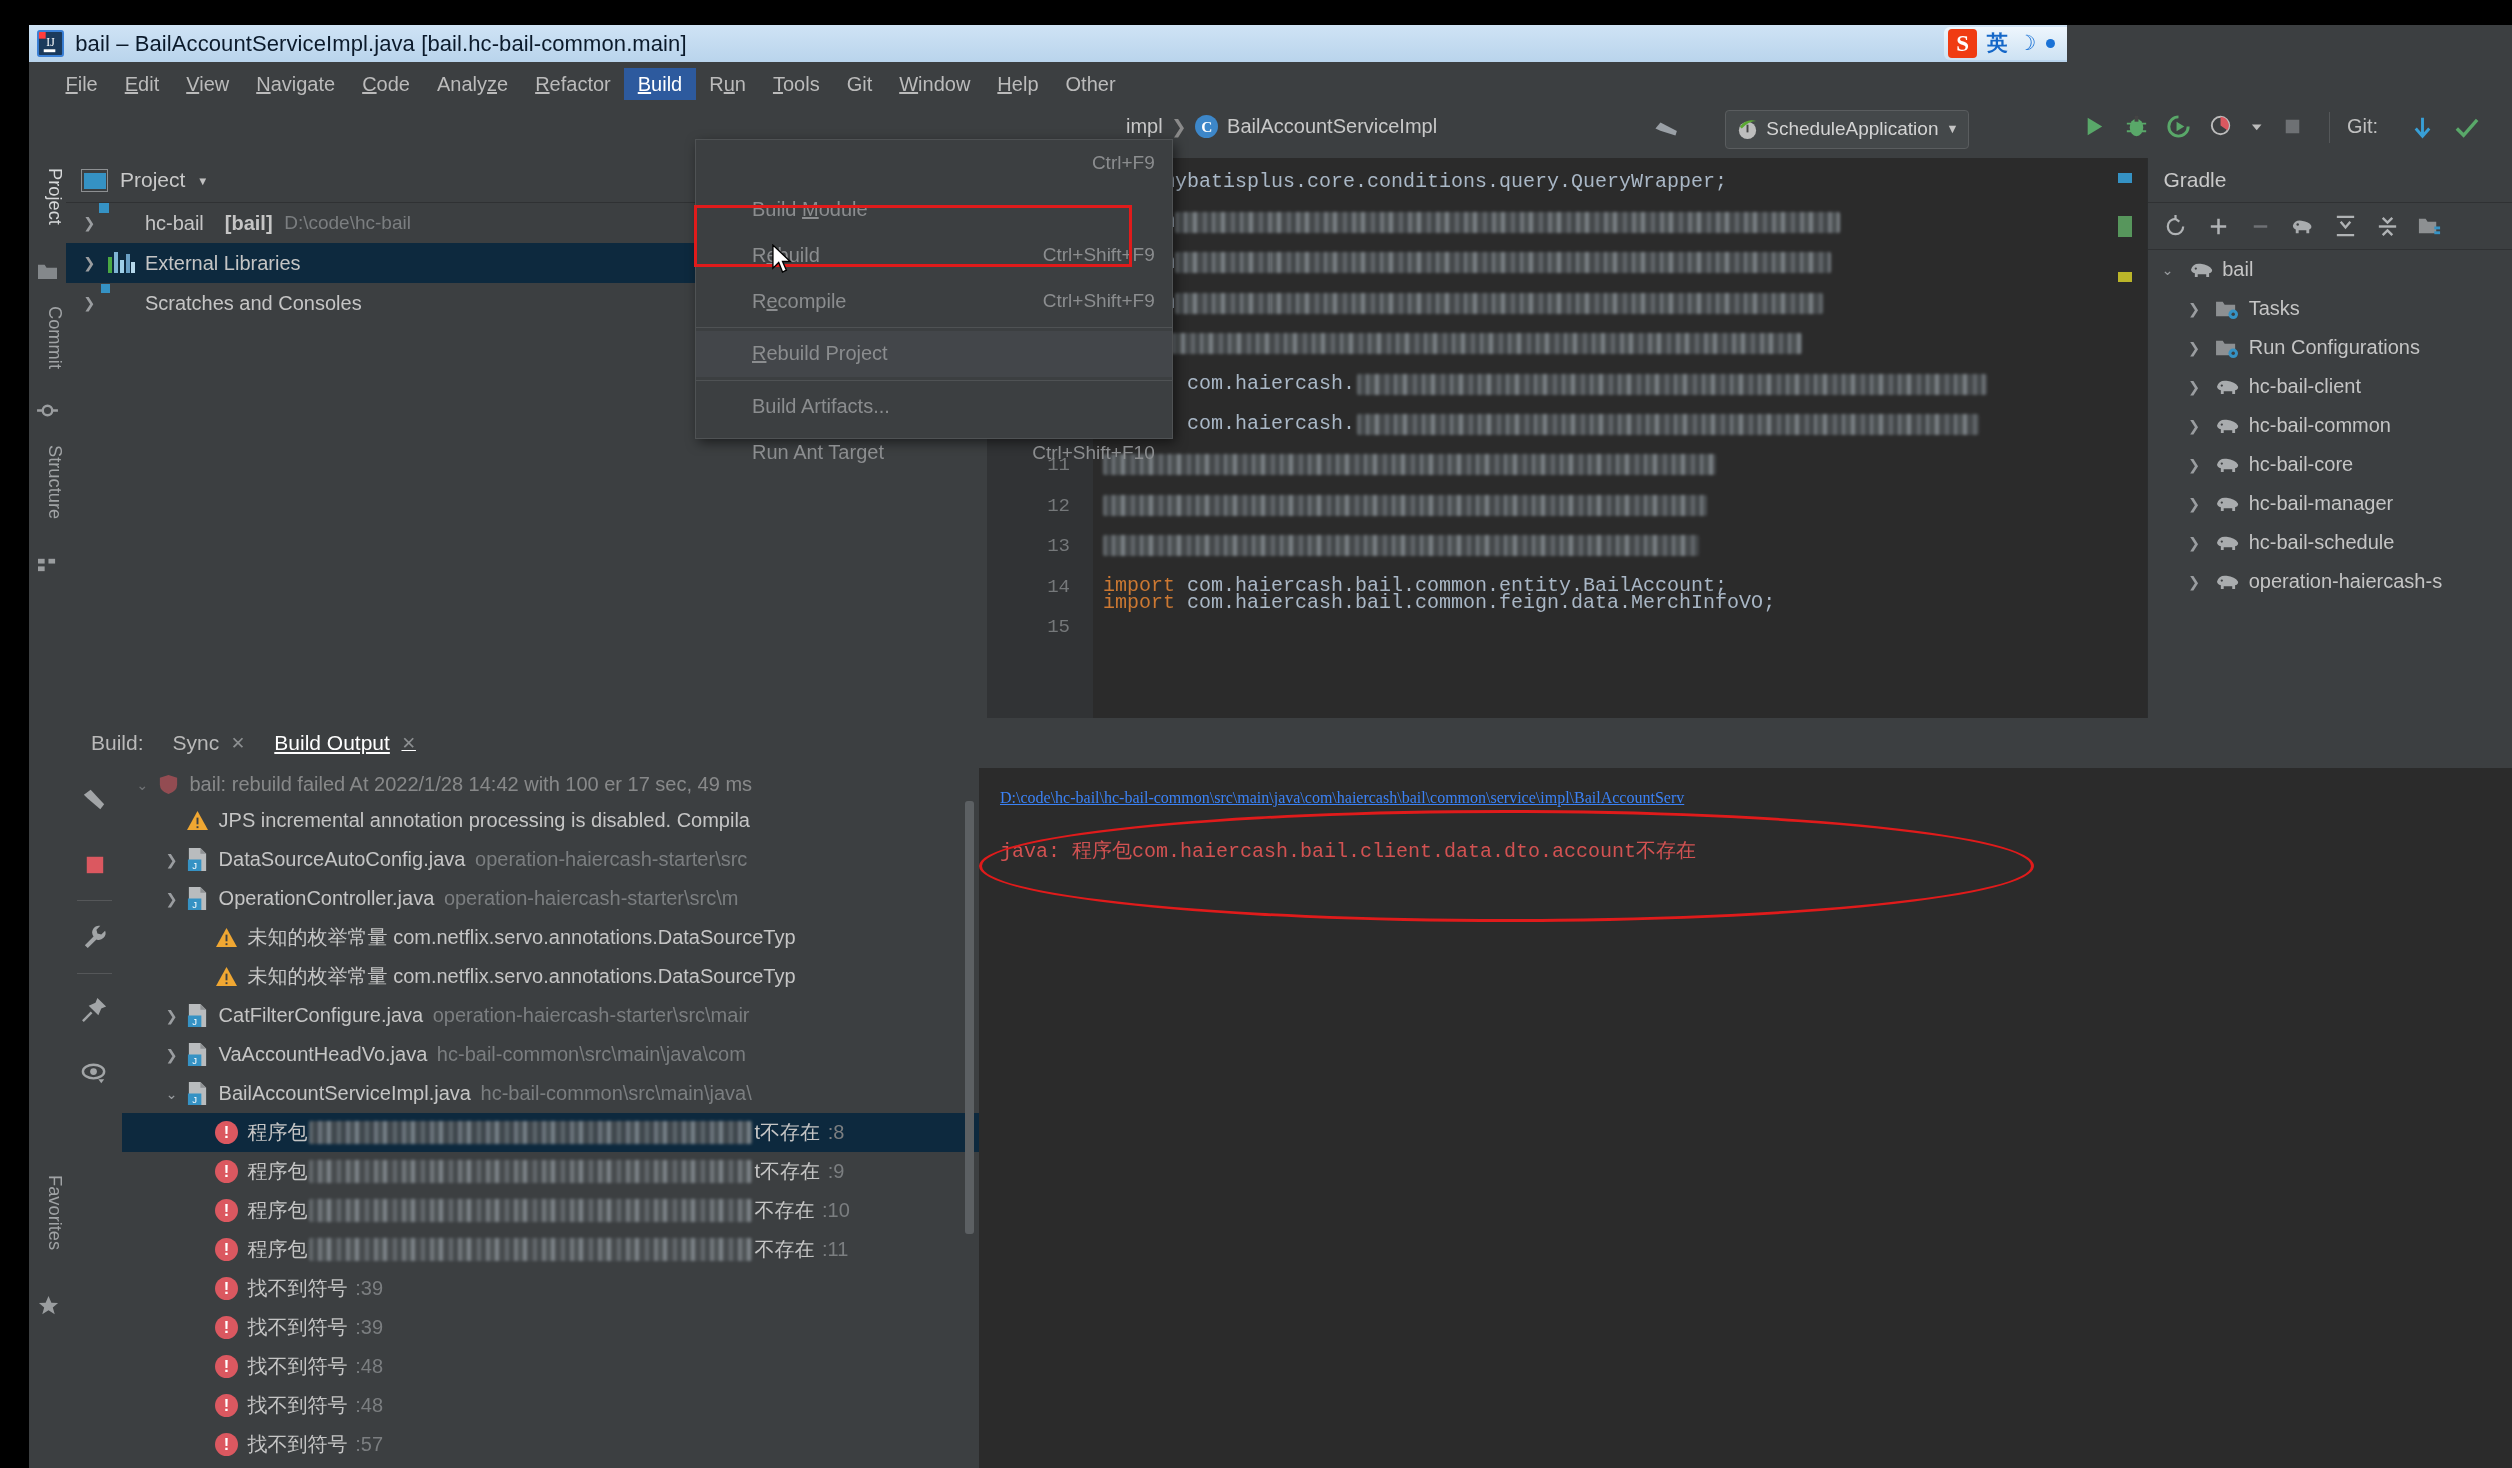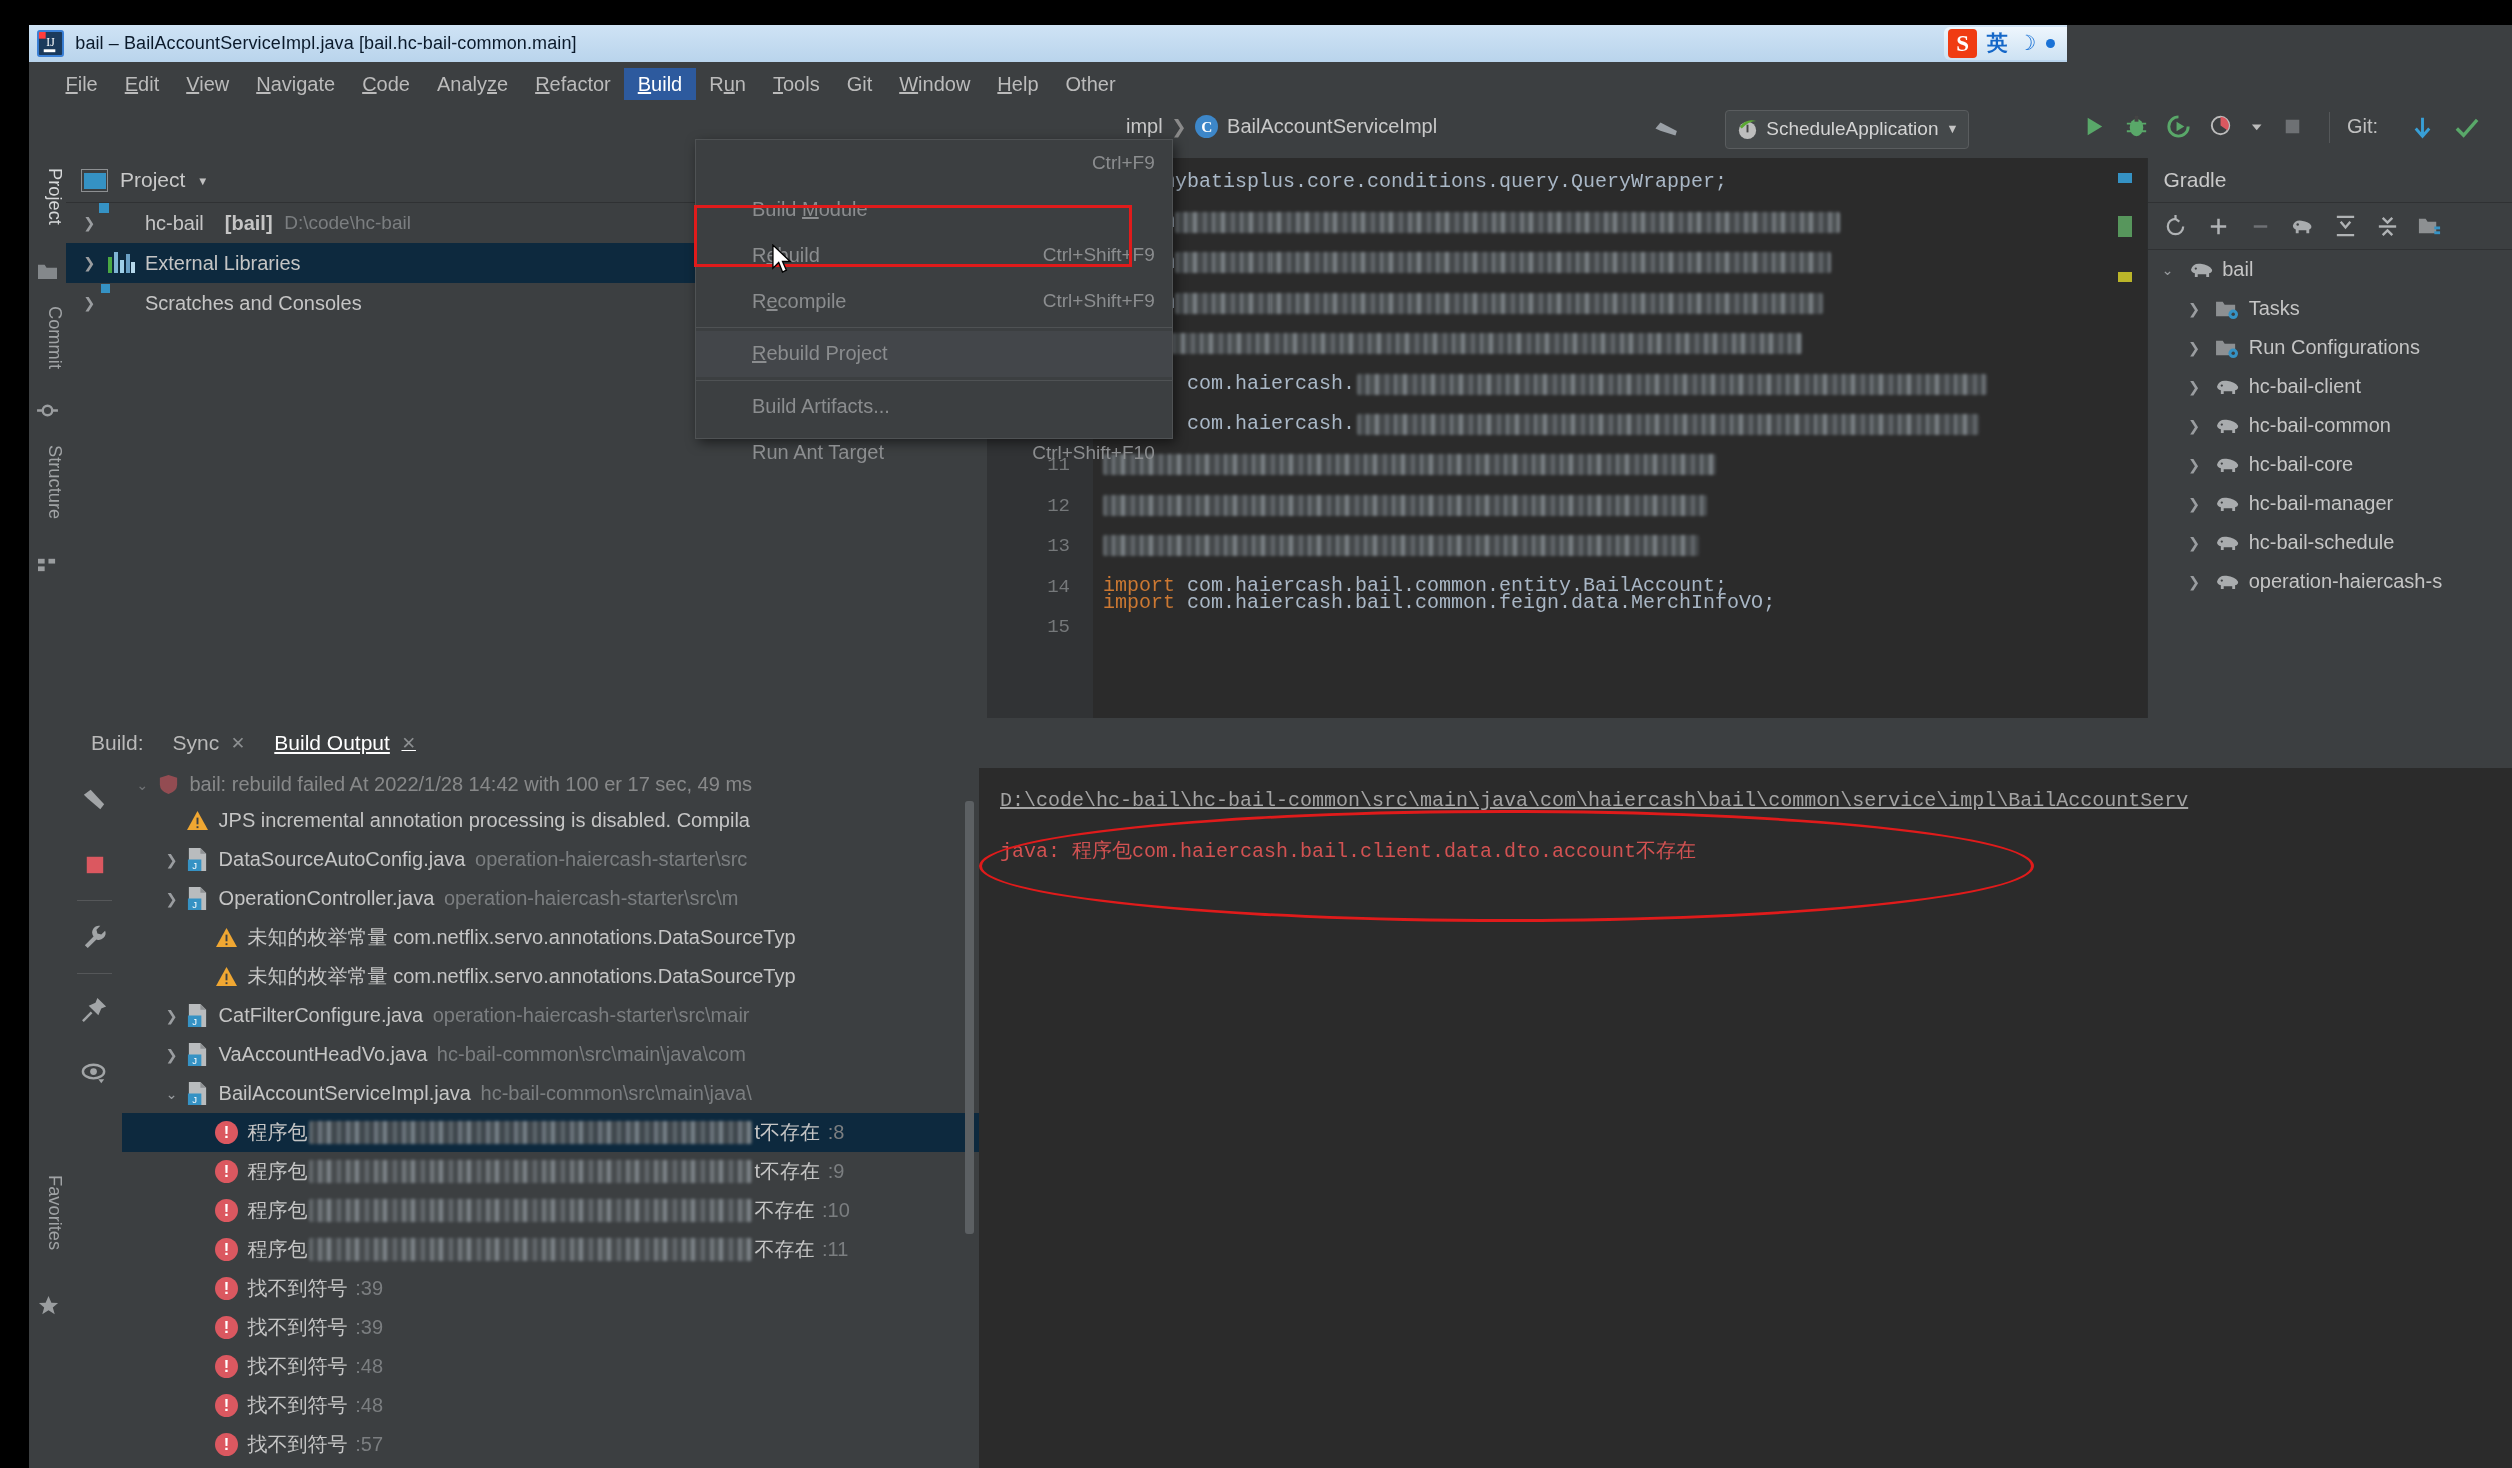--- a/index.html
+++ b/index.html
@@ -20,21 +20,21 @@
   .titlebar {
     position: absolute; left: 0; top: 0; width: 2038px; height: 37px;
     background: linear-gradient(to bottom, #cfe3f5, #b9d4ec);
     display: flex; align-items: center;
   }
   .titlebar .tb-icon {
     width: 27px; height: 27px; margin-left: 7.7px; margin-right: 11.6px;
     position: relative; flex: none;
   }
   .titlebar .tb-title {
-    font-size: 18px; color: #0b1a2b; letter-spacing: 0.1px; white-space: nowrap;
+    font-size: 22px; color: #0b1a2b; letter-spacing: 0.1px; white-space: nowrap;
   }
   .ime {
     position: absolute; right: 0px; top: 1.9px;
     height: 33px; display: flex; align-items: center; gap: 9.6px;
     background: linear-gradient(to bottom, #eef6fd, #cde2f3);
     border-radius: 5.8px 0 0 5.8px; padding: 0 11.6px 0 3.9px;
   }
   .ime .sogou {
     width: 29px; height: 29px; background: #f03c12; border-radius: 3.9px;
     color: #fff; font-size: 23px; font-weight: bold; line-height: 29px;
@@ -186,22 +186,22 @@
   .warn-ic { width: 23px; height: 21px; margin-right: 9.6px; flex:none;}
   .err-ic { width: 23px; height: 23px; border-radius: 50%; background: #db5860; color: #fff;
      font-size: 16.4px; font-weight: bold; text-align: center; line-height: 23px; margin-right: 9.6px; flex:none;}
   .java-ic { width: 23px; height: 25px; margin-right: 9.6px; flex: none; position: relative;}
   .dim { color: #7b7e80; margin-left: 9.6px; }
   .lineno { color: #7b7e80; margin-left: 7.7px;}
 
   .bp-right {
     position: absolute; left: 913px; top: 0; width: 1533px; height: 701px; background: #2b2b2b;
   }
-  .bp-link { position: absolute; left: 21px; top: 21px; font-size: 20px; color: #a3a3a3;
-     text-decoration: underline; font-family: Liberation Mono, monospace; white-space: nowrap;}
+  .bp-link { position: absolute; left: 21px; top: 21px; font-size: 16px; color: #3b82f6;
+     text-decoration: underline; font-family: Liberation Serif, serif; white-space: nowrap;}
   .bp-err { position: absolute; left: 21px; top: 69px; font-size: 20px; color: #d25252;
      font-family: "Liberation Mono", monospace; white-space: nowrap;}
   .ellipse {
     position: absolute; left: 0px; top: 42px; width: 1049px; height: 106px;
     border: 3.9px solid #e01b1b; border-radius: 50%;
   }
   .redbox {
     position: absolute; border: 3.9px solid #e01b1b; box-sizing: border-box;
   }
 

